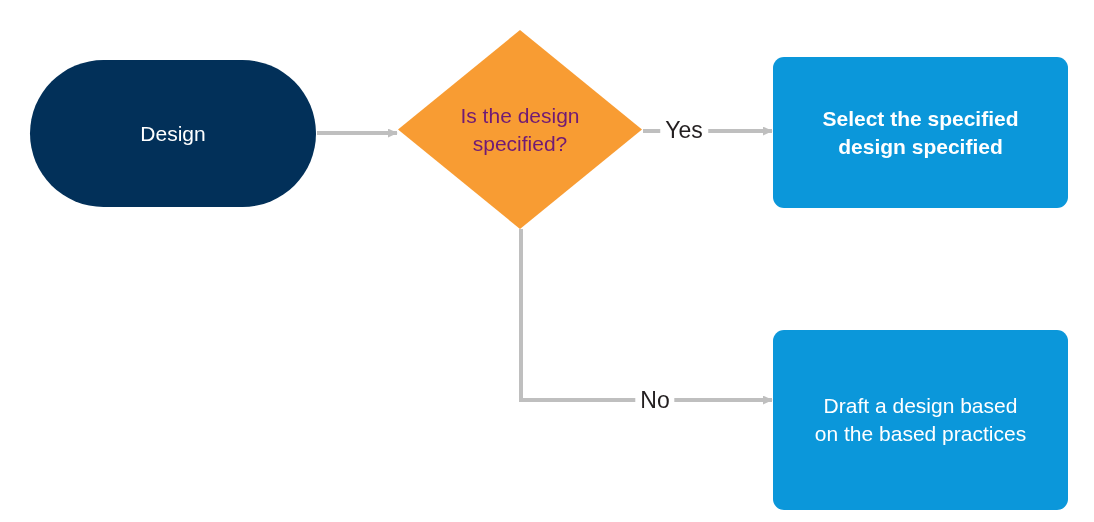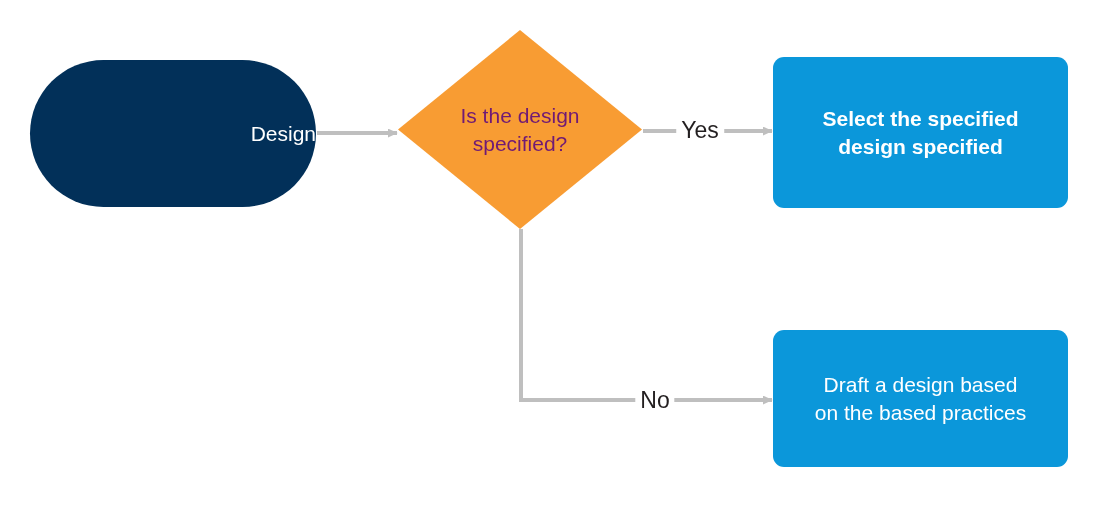--- a/index.html
+++ b/index.html
@@ -29,21 +29,20 @@
     box-sizing: border-box;
   }
   
   #start-node {
     left: 30px;
     top: 60px;
     width: 286px;
     height: 147px;
     background: #023059;
     border-radius: 74px;
-    justify-content: flex-end;
   }
   
   #decision-node {
     left: 398px;
     top: 30px;
     width: 244px;
     height: 199px;
   }
   #decision-node .diamond-shape {
     position: absolute;
@@ -68,41 +67,41 @@
     left: 773px;
     width: 295px;
   }
   #process-yes {
     top: 57px;
     height: 151px;
     font-weight: bold;
   }
   #process-no {
     top: 330px;
-    height: 137px;
+    height: 180px;
   }
   
   #connectors {
     position: absolute;
     left: 0;
     top: 0;
     width: 1094px;
     height: 522px;
   }
   .edge-label {
     position: absolute;
     color: #231f20;
     font-size: 23px;
     line-height: 23px;
     background: #ffffff;
     padding: 0 5px;
     white-space: nowrap;
   }
   #edge-label-yes {
-    left: 700px;
+    left: 684px;
     top: 119px;
     transform: translateX(-50%);
   }
   #edge-label-no {
     left: 655px;
     top: 389px;
     transform: translateX(-50%);
   }
 </style>
 </head>

